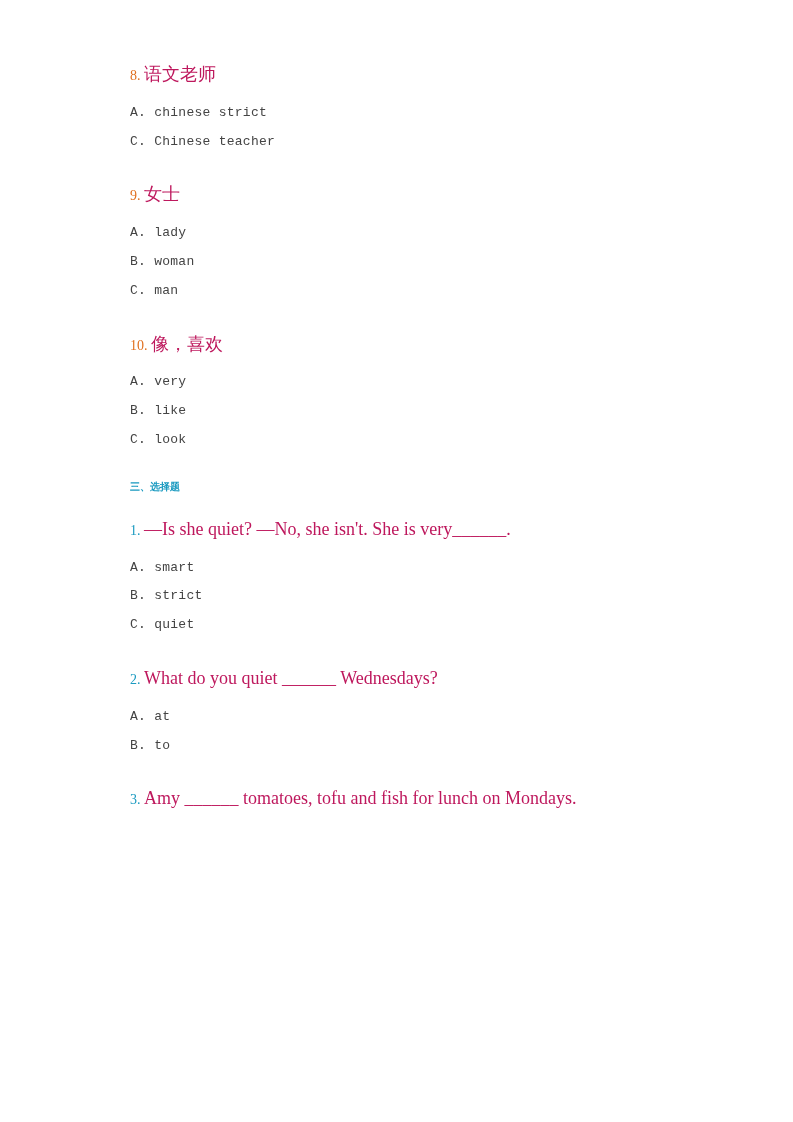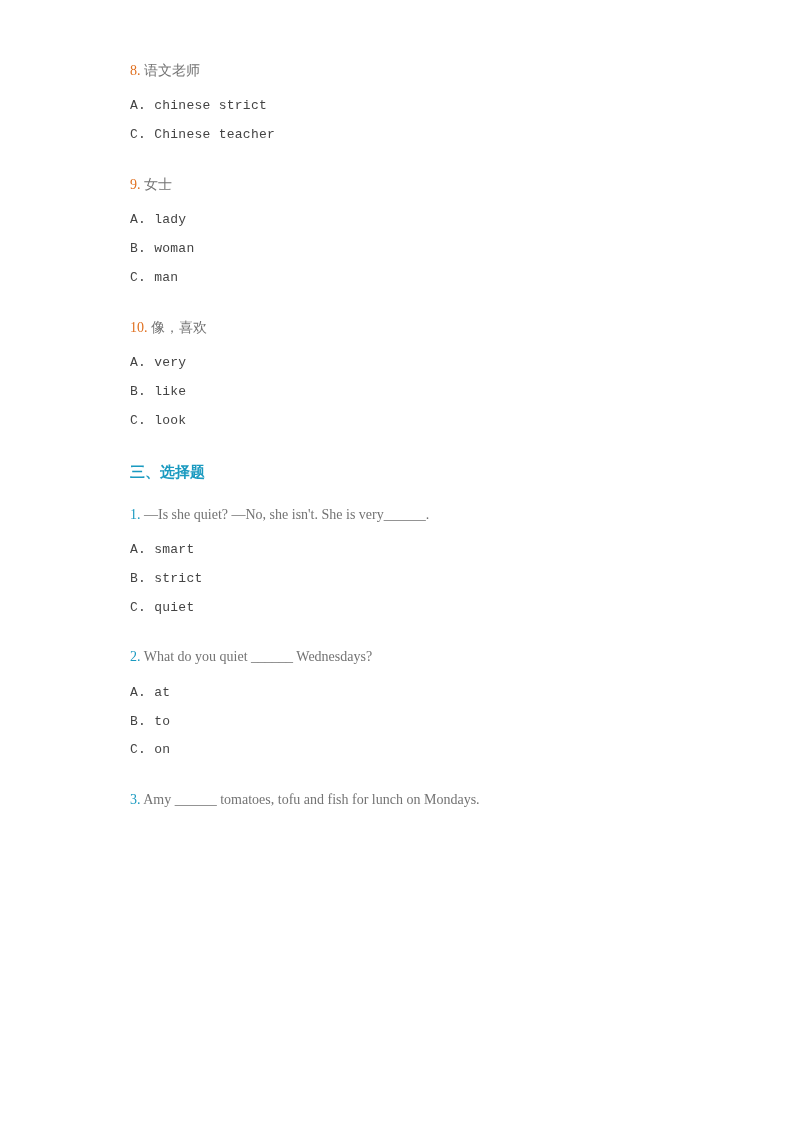--- a/index.html
+++ b/index.html
@@ -31,27 +31,27 @@
       color: #e07020;
       font-size: 14px;
     }
 
     .question-number-blue {
       color: #1a9ac0;
       font-size: 14px;
     }
 
     .question-text {
-      color: #737373;
-      font-size: 14px;
+      color: #be185d;
+      font-size: 18px;
     }
 
     .section-heading {
       color: #1a9ac0;
-      font-size: 15px;
+      font-size: 10px;
       font-weight: bold;
       margin-bottom: 20px;
       margin-top: 10px;
     }
 
     .option {
       margin-bottom: 8px;
       font-size: 13px;
       color: #444;
       font-family: "Courier New", monospace;
@@ -108,21 +108,20 @@
     <div class="option">C.  quiet</div>
   </div>
 
   <div class="question-block">
     <div class="question-title">
       <span class="question-number-blue">2.</span>
       <span class="question-text">  What do you quiet ______ Wednesdays?</span>
     </div>
     <div class="option">A.  at</div>
     <div class="option">B.  to</div>
-    <div class="option">C.  on</div>
   </div>
 
   <div class="question-block">
     <div class="question-title">
       <span class="question-number-blue">3.</span>
       <span class="question-text">  Amy ______ tomatoes, tofu and fish for lunch on Mondays.</span>
     </div>
   </div>
 
 </div>

